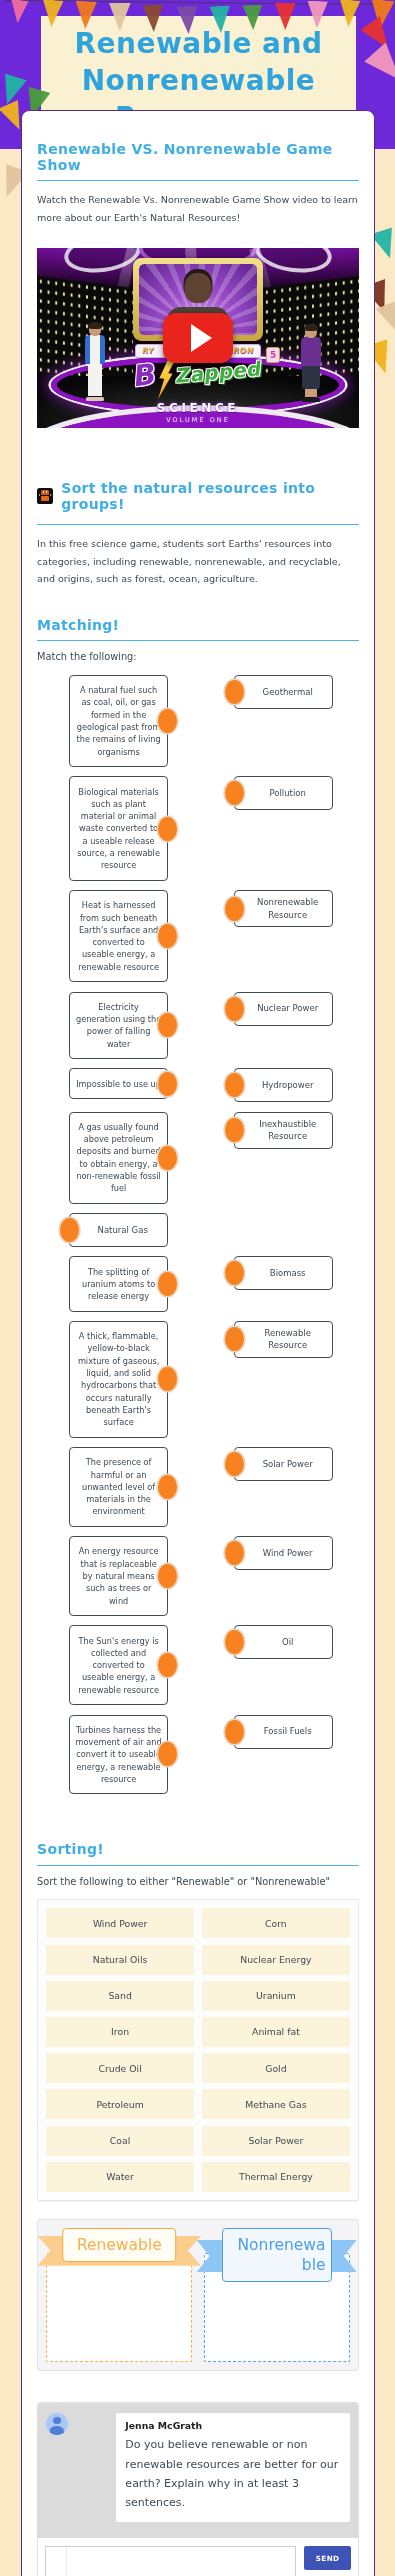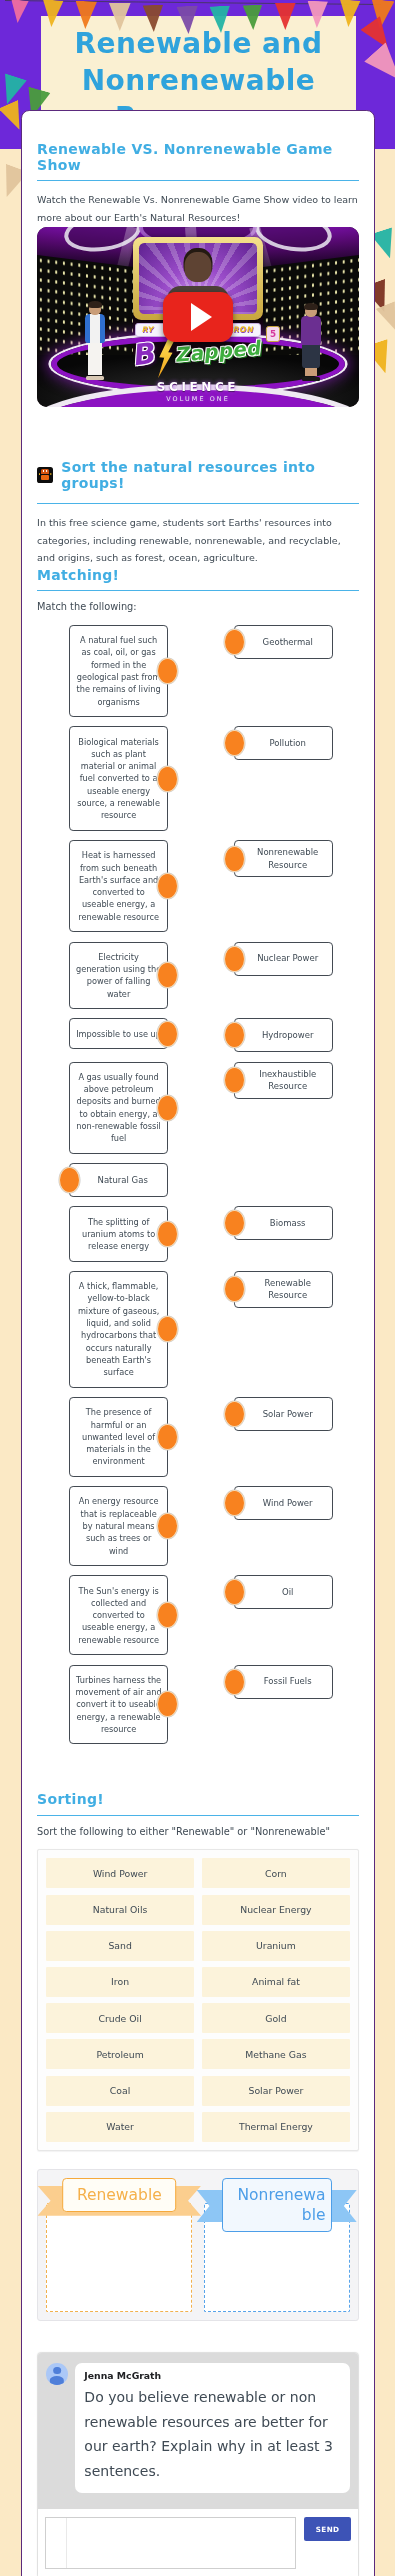--- a/index.html
+++ b/index.html
@@ -27,22 +27,22 @@
     position:relative; z-index:2;
     margin:-39px 20.6px 0; background:#fff;
     border:1.5px solid #5b2a7d; border-radius:8.2px;
     padding:30px 15.5px 13.4px;
   }
   h2.hw { color:#41aee3; font-size:14px; font-weight:bold; letter-spacing:0.3px; }
   .rule { border:none; border-top:1px solid #4ab3e8; margin:7.2px 0 10.3px; }
   p.body { font-size:9.5px; line-height:1.85; color:#3f4a54; }
 
   
-  .video { position:relative; margin-top:0; height:180px; overflow:hidden; cursor:pointer;
-    background:linear-gradient(#0c0310,#17040f); border-radius:10px; }
+  .video { position:relative; margin-top:21px; height:180px; overflow:hidden; cursor:pointer;
+    background:linear-gradient(#0c0310,#17040f); border-radius:1px; }
   .v-ceiling { position:absolute; top:0; left:0; right:0; height:56px;
     background:radial-gradient(ellipse 130% 120% at 50% -45%, #b31fe8 0%, #8312b8 40%, #55096f 68%, #180321 100%); }
   .v-ring { position:absolute; border:4.6px solid rgba(228,222,236,.9); border-radius:50%; background:rgba(60,8,80,.6); }
   .v-ring.l { left:27px; top:-13.4px; width:77px; height:38px; transform:rotate(-8deg); }
   .v-ring.r { right:27px; top:-13.4px; width:77px; height:38px; transform:rotate(8deg); }
   .v-ring.c { left:50%; top:-20.6px; transform:translateX(-50%); width:118px; height:43px; border-color:rgba(190,120,230,.7); }
   .v-beam { position:absolute; top:0; width:11.3px; height:67px; transform-origin:top center;
     background:linear-gradient(rgba(255,255,255,.3),transparent); }
   .v-wall { position:absolute; top:34px; bottom:43px; width:96px; background-color:#0a0a08;
     background-image:radial-gradient(rgba(244,240,178,.95) 1.1px, transparent 1.5px);
@@ -161,23 +161,23 @@
 
   
   .discussion { margin-top:31px; border:0.5px solid #e0e0e0; border-radius:4.1px; overflow:hidden;
     background:#fff; box-shadow:0 0.5px 1.5px rgba(0,0,0,.07); }
   .d-head { background:#dbdbdb; padding:10.3px 8.2px 16.5px; display:flex; gap:7.2px; align-items:flex-start; }
   .avatar { width:21.6px; height:21.6px; border-radius:50%; background:#abc8f7; position:relative; overflow:hidden; flex:none; }
   .avatar::before { content:""; position:absolute; top:3.6px; left:50%; transform:translateX(-50%);
     width:7.7px; height:7.7px; border-radius:50%; background:#4f7fd9; }
   .avatar::after { content:""; position:absolute; top:13.4px; left:50%; transform:translateX(-50%);
     width:14.4px; height:8.2px; border-radius:50% 50% 0 0; background:#4f7fd9; }
-  .msg { background:#fff; border-radius:7px; padding:7.2px 9.3px 9.3px; flex:1; }
+  .msg { background:#fff; border-radius:2px; padding:7.2px 9.3px 9.3px; flex:1;margin-left:41px; }
   .msg-name { font-weight:bold; font-size:9.3px; color:#202124; margin-bottom:4.1px; }
-  .msg-q { font-size:14px; line-height:1.75; }
+  .msg-q { font-size:11px; line-height:1.75; }
   .d-foot { padding:8.2px 7.2px; display:flex; gap:8.2px; align-items:flex-start; background:#fff; }
   .write-box { flex:1; height:52px; border:0.5px solid #cfcfcf; position:relative; cursor:text; background:#fff; }
   .write-box .gutter { position:absolute; top:0; bottom:0; left:19.6px; width:0.5px; background:#e9e9e9; }
   .send { background:#3d53b6; color:#fff; border:none; border-radius:2.1px; font-weight:bold;
     font-size:7.2px; letter-spacing:0.4px; padding:7.2px 11.3px; cursor:pointer;
     font-family:"DejaVu Sans","Liberation Sans",sans-serif; }
 </style>
 </head>
 <body>
 
@@ -289,34 +289,34 @@
           <div class="bot-eyes"></div>
           <div class="bot-body"></div>
           <div class="bot-dots"></div>
       </div>
       <h2 class="hw">Sort the natural resources into groups!</h2>
     </div>
     <hr class="rule" style="margin-top:12.4px">
     <p class="body">In this free science game, students sort Earths' resources into categories, including renewable, nonrenewable, and recyclable, and origins, such as forest, ocean, agriculture.</p>
   </section>
 
-  <section style="">
+  <section style="margin-top:29px">
     <h2 class="hw">Matching!</h2>
     <hr class="rule">
     <p class="instruction">Match the following:</p>
     <div id="matching-rows">
         <div class="match-row">
           <div class="def-card"><span>A natural fuel such as coal, oil, or gas formed in the geological past from the remains of living organisms</span><span class="dot r"></span></div>
           <div class="term-card">
             <span class="dot l"></span>
             <span>Geothermal</span>
           </div>
         </div>
         <div class="match-row">
-          <div class="def-card"><span>Biological materials such as plant material or animal fuel converted to a useable energy source, a renewable resource</span><span class="dot r"></span></div>
+          <div class="def-card"><span>Biological materials such as plant material or animal waste converted to a useable release source, a renewable resource</span><span class="dot r"></span></div>
           <div class="term-card">
             <span class="dot l"></span>
             <span>Pollution</span>
           </div>
         </div>
         <div class="match-row">
           <div class="def-card"><span>Heat is harnessed from such beneath Earth's surface and converted to useable energy, a renewable resource</span><span class="dot r"></span></div>
           <div class="term-card">
             <span class="dot l"></span>
             <span>Nonrenewable Resource</span>

